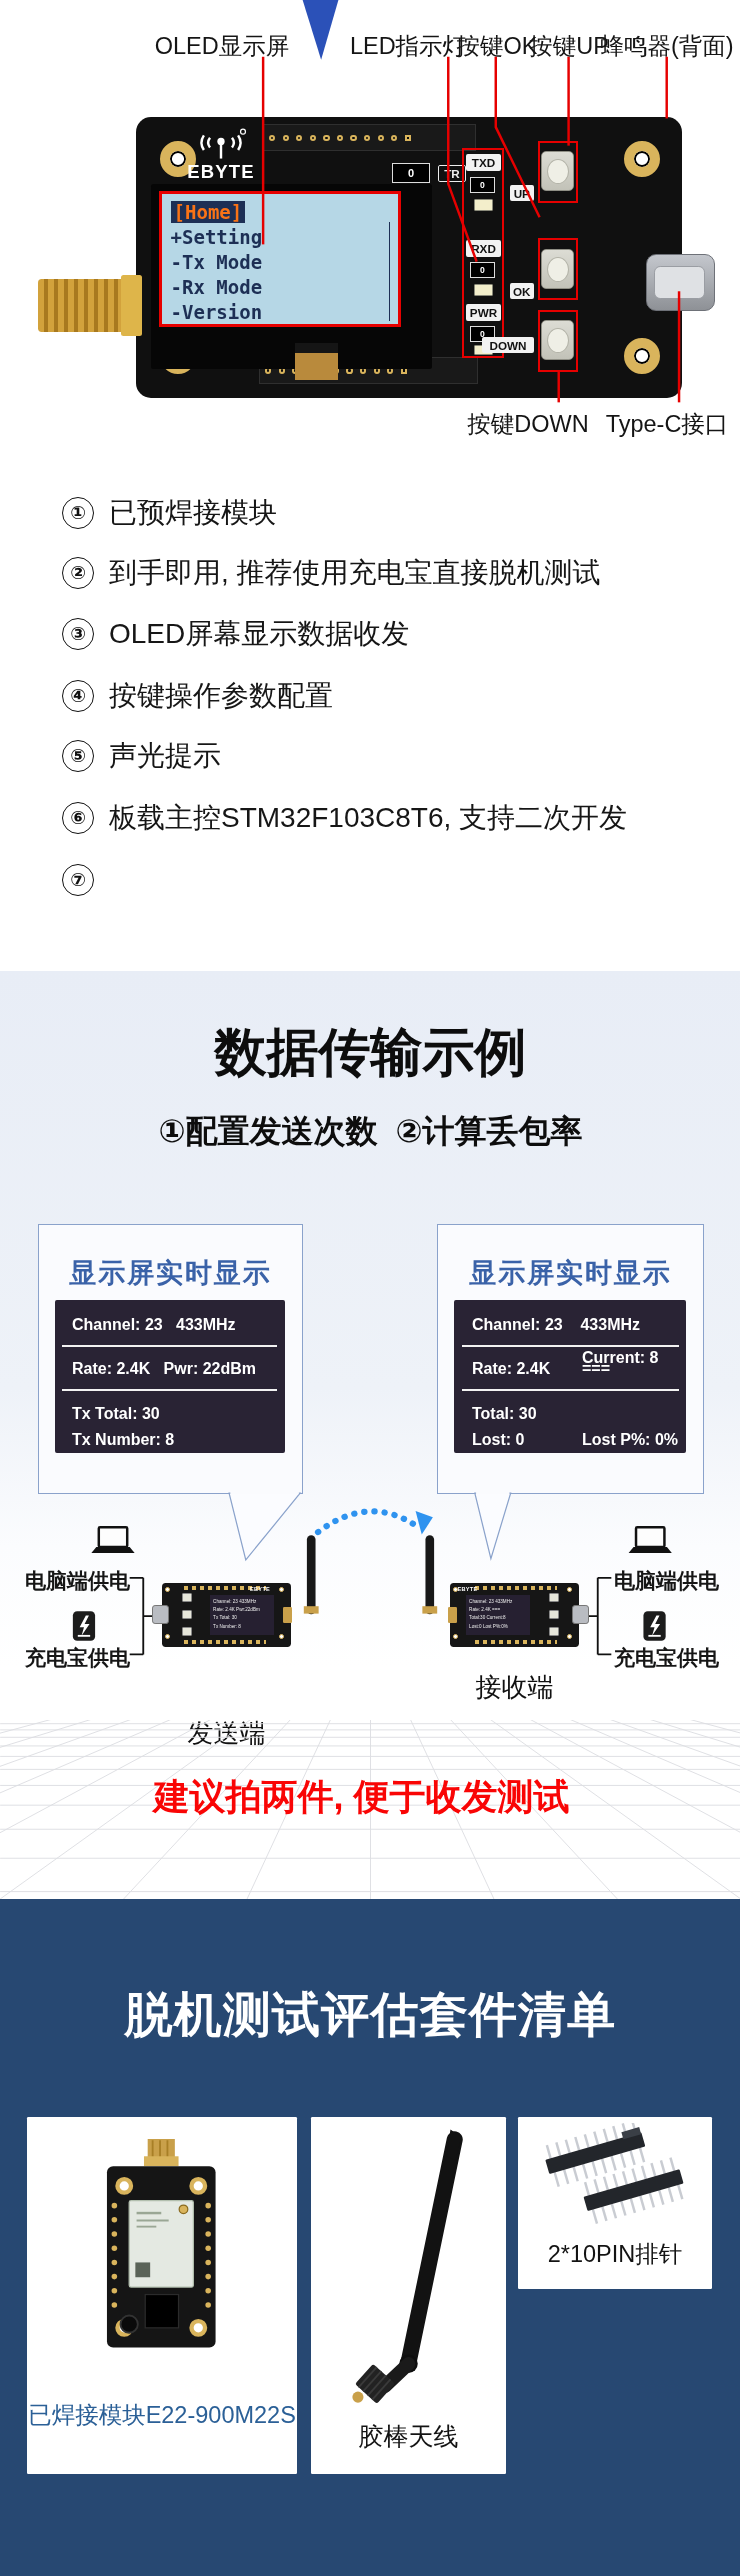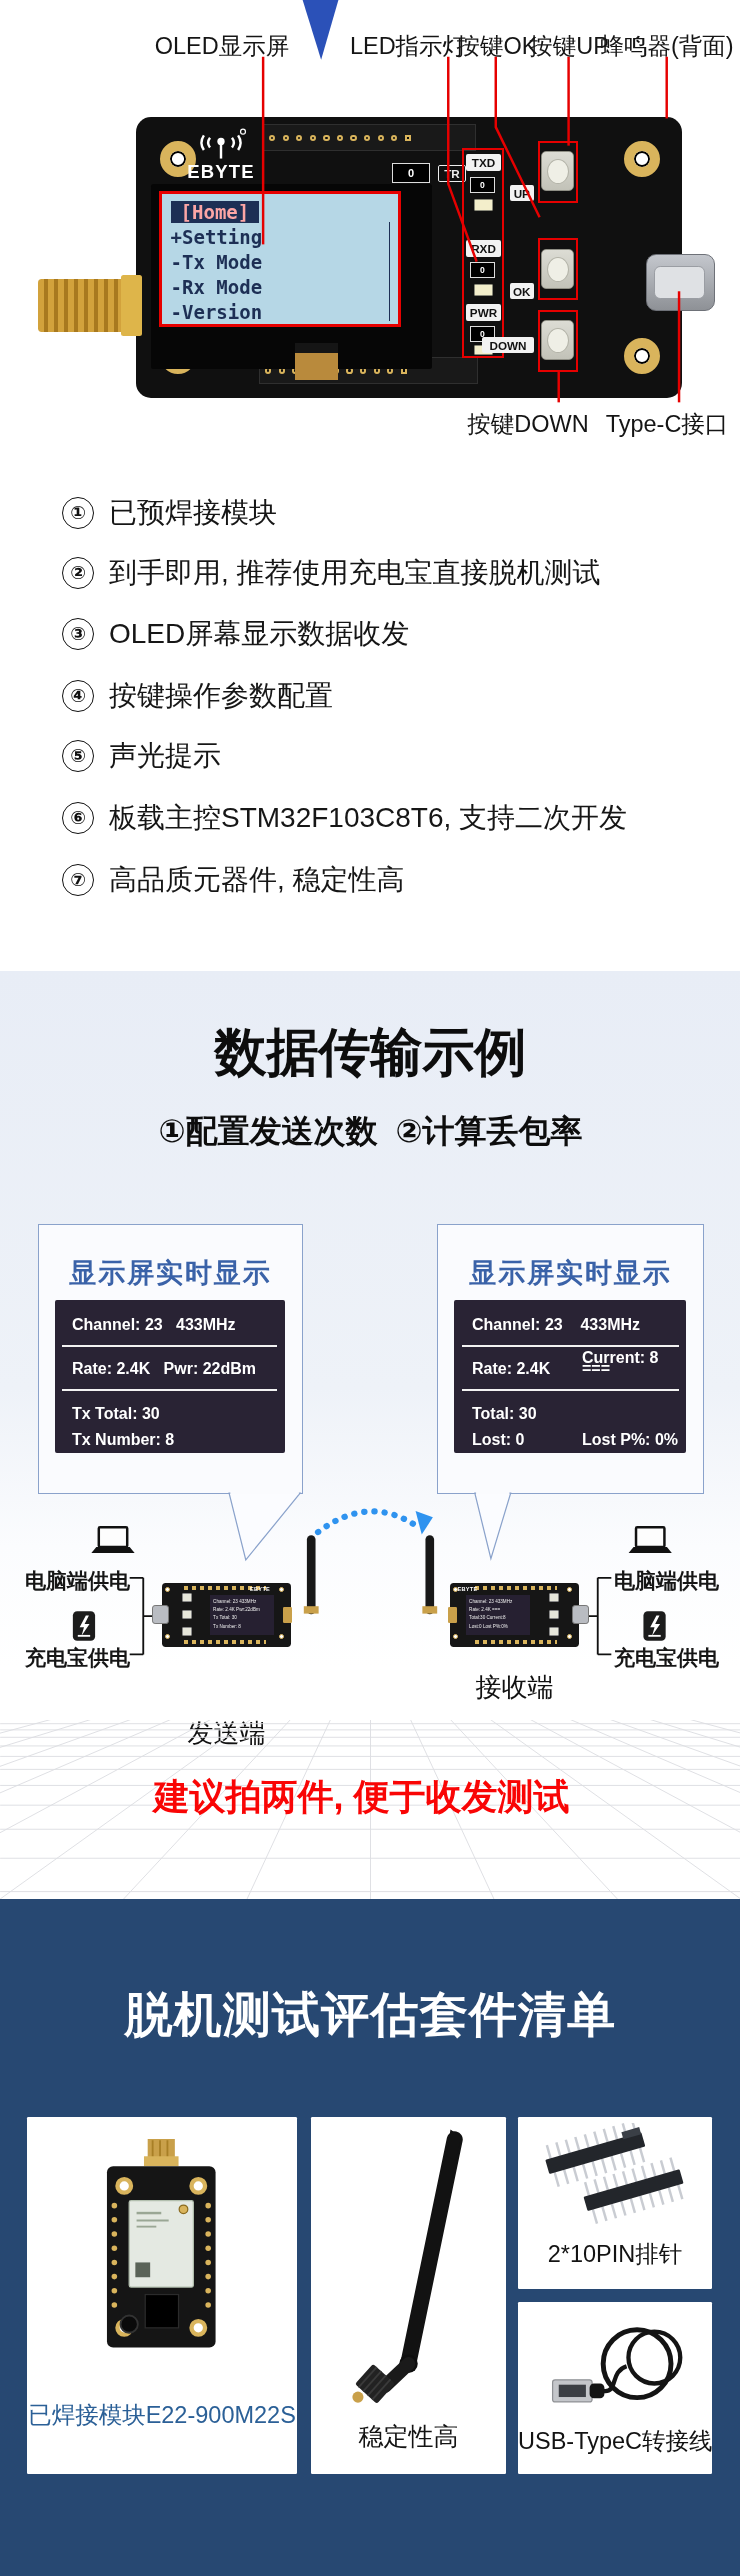--- a/index.html
+++ b/index.html
@@ -20,21 +20,21 @@
   .psq{width:6.2px;height:6.2px;background:#0c0c0c;border:2.5px solid var(--gold);}
   .slabel{position:absolute;background:#f2f2f2;color:#111;font-weight:700;font-size:11.7px;display:flex;align-items:center;justify-content:center;border-radius:1.9px;}
   .res{position:absolute;background:#000;border:1.2px solid #ddd;color:#fff;font-size:8.6px;font-weight:700;display:flex;align-items:center;justify-content:center;}
   .led{position:absolute;background:#f3eecb;border:0.6px solid #8a8a7a;border-radius:1.2px;}
   .redbox{position:absolute;border:2.5px solid var(--accent_red);}
   .tact{position:absolute;width:33px;height:40px;background:linear-gradient(#dcdcd4,#c2c2b8);border-radius:5px;border:0.6px solid #8f8f85;display:flex;align-items:center;justify-content:center;}
   .tact i{display:block;width:22px;height:25px;border-radius:50%;background:#efefe6;border:1.2px solid #b3b3a8;}
   #oledframe{position:absolute;left:15.4px;top:67px;width:281px;height:185px;background:#060606;border-radius:2.5px;}
   #oledscreen{position:absolute;left:159px;top:191px;width:242px;height:136px;background:var(--oled_screen);border:3.1px solid var(--accent_red);
      font-family:"DejaVu Sans Mono","Liberation Mono",monospace;font-weight:700;font-size:19px;line-height:25px;color:var(--oled_text);padding:6.2px 0 0 8.6px;}
-  #oledscreen .inv{background:var(--oled_text);color:#fca5a5;padding:0 10px;}
+  #oledscreen .inv{background:var(--oled_text);color:#f97316;padding:0 3px;}
   #oledbar{position:absolute;width:1.2px;background:var(--oled_text);left:389px;top:222px;height:99px;}
   #flexconn{position:absolute;left:295px;top:343px;width:43px;height:37px;background:#b98a3c;border-top:10px solid #151515;}
   #typec{position:absolute;left:646px;top:254px;width:69px;height:57px;background:linear-gradient(#c4c7cd,#8e9196);border:1.2px solid #6e7178;border-radius:10px;}
   #typec i{position:absolute;left:7.4px;top:11px;width:51px;height:33px;background:#dfe1e4;border-radius:6.2px;border:1.2px solid #9a9da3;}
   #sma{position:absolute;left:38px;top:279px;width:99px;height:53px;border-radius:3.7px;
      background:repeating-linear-gradient(90deg,#d2a23c 0 6.2px,#a8791f 6.2px 10px);}
   #smanut{position:absolute;left:121px;top:275px;width:21px;height:61px;background:#deb54a;border-radius:2.5px;}
   #brandtxt{color:#fff;font-weight:700;font-size:18.5px;letter-spacing:1.2px;}
   
   .feat{position:absolute;left:62px;display:flex;align-items:center;height:37px;}
@@ -217,21 +217,20 @@
   <div class="feat" style="top:737px;">
       <b>⑤</b>
       <span>声光提示</span>
     </div>
   <div class="feat" style="top:799px;">
       <b>⑥</b>
       <span>板载主控STM32F103C8T6, 支持二次开发</span>
     </div>
   <div class="feat" style="top:861px;">
       <b>⑦</b>
-      <span>高品质元器件, 稳定性高</span>
     </div>
 
   <div id="transferbg"></div>
   <div class="bigtitle" style="top:1018px;font-size:52px;">数据传输示例</div>
   <div class="bigtitle" style="top:1110px;font-size:32px;font-weight:600;white-space:pre;">①配置发送次数  ②计算丢包率</div>
 
   <div class="panel" style="left:38px;top:1224px;width:265px;height:270px;"></div>
   <div class="paneltitle" style="left:38px;top:1255px;width:265px;">显示屏实时显示</div>
   <div class="dscreen" style="left:55px;top:1300px;width:230px;height:153px;"></div>
   <div class="srow" style="left:72px;top:1316px;">Channel: 23   433MHz</div>
@@ -431,21 +430,21 @@
       <line x1="150" y1="392" x2="112" y2="428" stroke="#1a1a1a" stroke-width="22" stroke-linecap="round"></line>
       <g transform="translate(96,418) rotate(42)">
         <rect x="-20" y="-17" width="48" height="44" rx="4" fill="#222"></rect>
         <line x1="-12" y1="-17" x2="-12" y2="27" stroke="#3a3a3a" stroke-width="3"></line>
         <line x1="-2" y1="-17" x2="-2" y2="27" stroke="#3a3a3a" stroke-width="3"></line>
         <line x1="8" y1="-17" x2="8" y2="27" stroke="#3a3a3a" stroke-width="3"></line>
         <line x1="18" y1="-17" x2="18" y2="27" stroke="#3a3a3a" stroke-width="3"></line>
       </g>
       <circle cx="68" cy="446" r="9" fill="#c9a04a"></circle>
     </svg>
-    <div class="cardname" style="top:303px;font-size:25px;">稳定性高</div>
+    <div class="cardname" style="top:303px;font-size:25px;">胶棒天线</div>
   </div>
 
   <div class="card" style="left:518px;top:2117px;width:194px;height:172px;">
     <svg width="185" height="108" viewBox="0 0 300 175" style="margin:6.2px auto 0;">
       <g transform="translate(42,62) rotate(-16)">
         <g fill="#c9ccd2">
           <rect x="2" y="-26" width="4" height="26"></rect>
             <rect x="18" y="-26" width="4" height="26"></rect>
             <rect x="34" y="-26" width="4" height="26"></rect>
             <rect x="50" y="-26" width="4" height="26"></rect>
@@ -491,26 +490,15 @@
             <rect x="114" y="18" width="4" height="26"></rect>
             <rect x="130" y="18" width="4" height="26"></rect>
             <rect x="146" y="18" width="4" height="26"></rect>
         </g>
         <rect x="-5" y="-4" width="162" height="24" rx="2" fill="#23262b"></rect>
       </g>
     </svg>
     <div class="cardname" style="top:121px;font-size:23.5px;">2*10PIN排针</div>
   </div>
 
-  <div class="card" style="left:518px;top:2302px;width:194px;height:172px;">
-    <svg width="185" height="111" viewBox="0 0 300 180" style="margin:5px auto 0;">
-      <circle cx="185" cy="92" r="55" fill="none" stroke="#141414" stroke-width="8"></circle>
-      <circle cx="213" cy="82" r="42" fill="none" stroke="#141414" stroke-width="7"></circle>
-      <path d="M130 136 C155 140 140 105 168 96" fill="none" stroke="#141414" stroke-width="7"></path>
-      <rect x="48" y="118" width="64" height="36" rx="4" fill="#c4c6ca" stroke="#8f9195" stroke-width="2"></rect>
-      <rect x="58" y="126" width="44" height="20" fill="#3c3f44"></rect>
-      <rect x="108" y="124" width="24" height="24" rx="7" fill="#141414"></rect>
-    </svg>
-    <div class="cardname" style="top:123px;font-size:23.5px;">USB-TypeC转接线</div>
-  </div>
 
 </div>
 
 
 </body></html>

